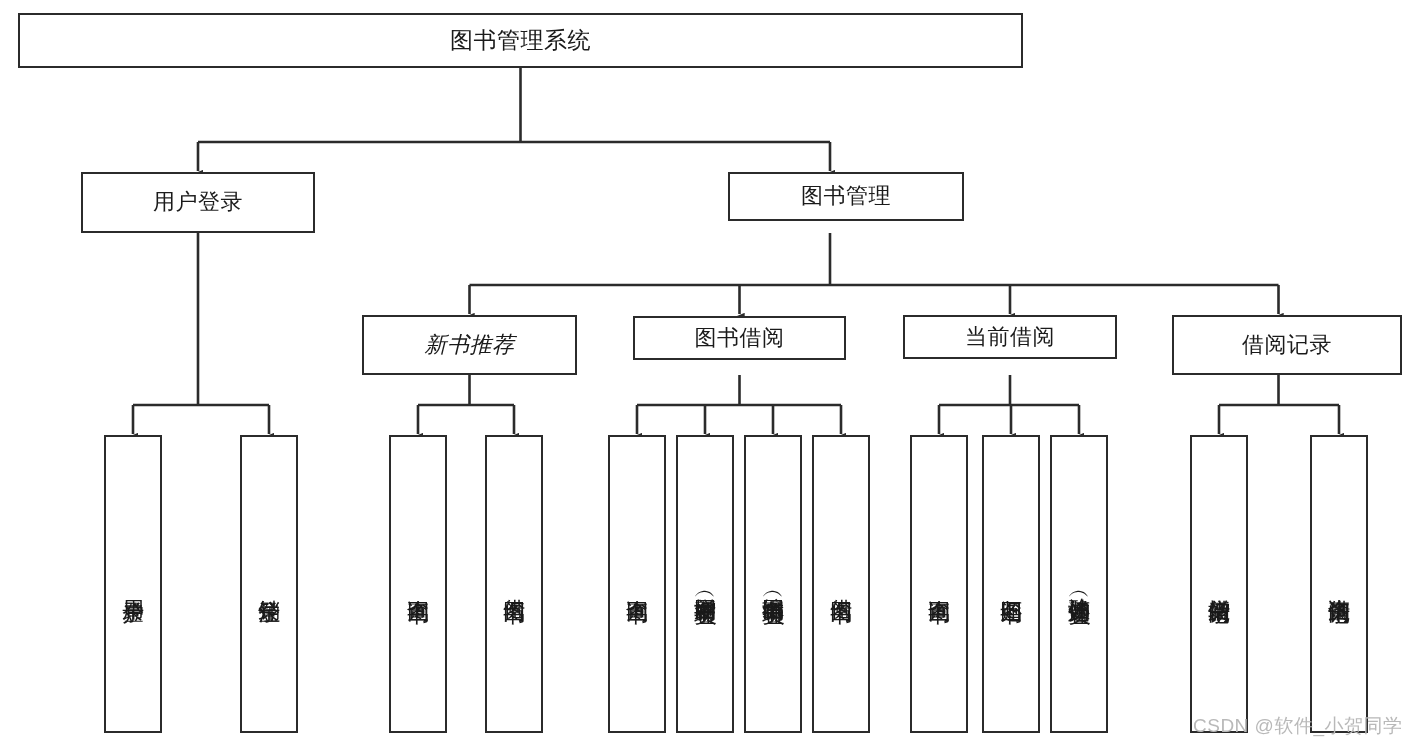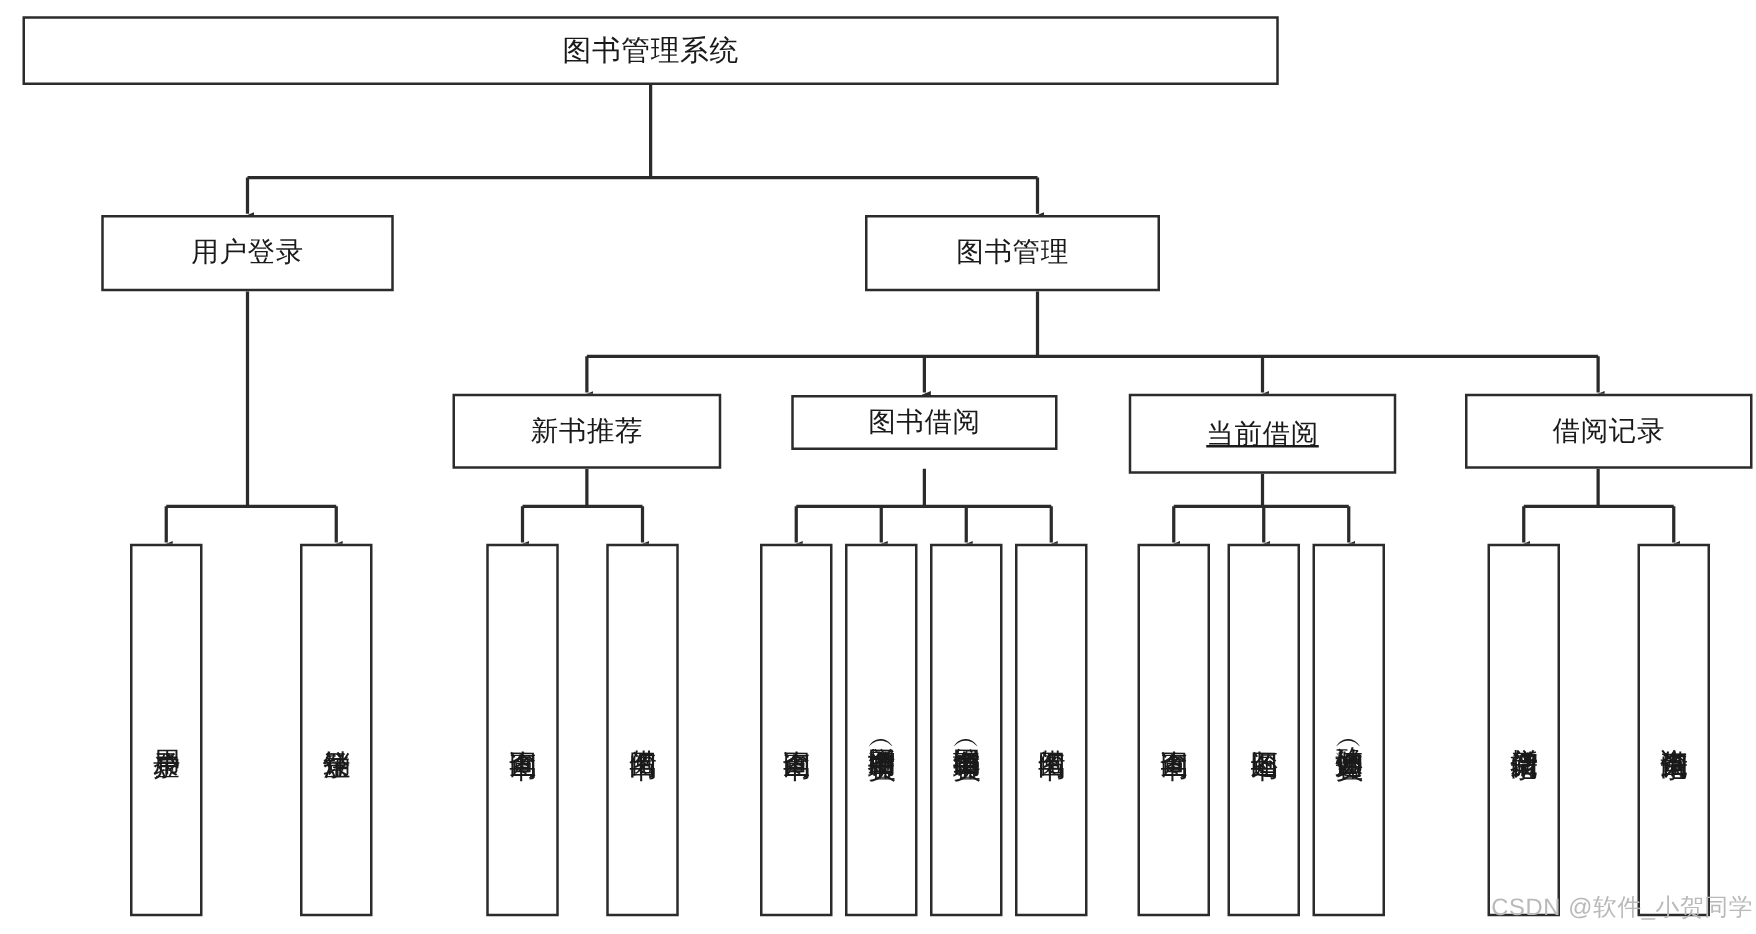--- a/index.html
+++ b/index.html
@@ -114,30 +114,30 @@
       </g>
   </svg>
 
   <div id="node-layer">
       <div class="node root h" style="left: 18px; top: 13px; width: 1005px; height: 55px;">
         <span>图书管理系统</span>
       </div>
       <div class="node h" style="left: 81px; top: 172px; width: 234px; height: 61px;">
         <span>用户登录</span>
       </div>
-      <div class="node h" style="left: 692px; top: 172px; width: 236px; height: 61px;">
+      <div class="node h" style="left: 728px; top: 172px; width: 236px; height: 49px;">
         <span>图书管理</span>
       </div>
-      <div class="node h" style="left: 362px; top: 315px; width: 215px; height: 60px;">
+      <div class="node h" style="left: 362px; top: 315px; width: 215px; height: 60px; font-style: italic;">
         <span>新书推荐</span>
       </div>
       <div class="node h" style="left: 633px; top: 316px; width: 213px; height: 44px;">
         <span>图书借阅</span>
       </div>
-      <div class="node h" style="left: 903px; top: 315px; width: 214px; height: 64px; text-decoration: underline;">
+      <div class="node h" style="left: 903px; top: 315px; width: 214px; height: 44px;">
         <span>当前借阅</span>
       </div>
       <div class="node h" style="left: 1172px; top: 315px; width: 230px; height: 60px;">
         <span>借阅记录</span>
       </div>
       <div class="node v" style="left: 104px; top: 435px; width: 58px; height: 298px;">
         <span class="vtext">用户登录</span>
       </div>
       <div class="node v" style="left: 240px; top: 435px; width: 58px; height: 298px;">
         <span class="vtext">注销登录</span>

